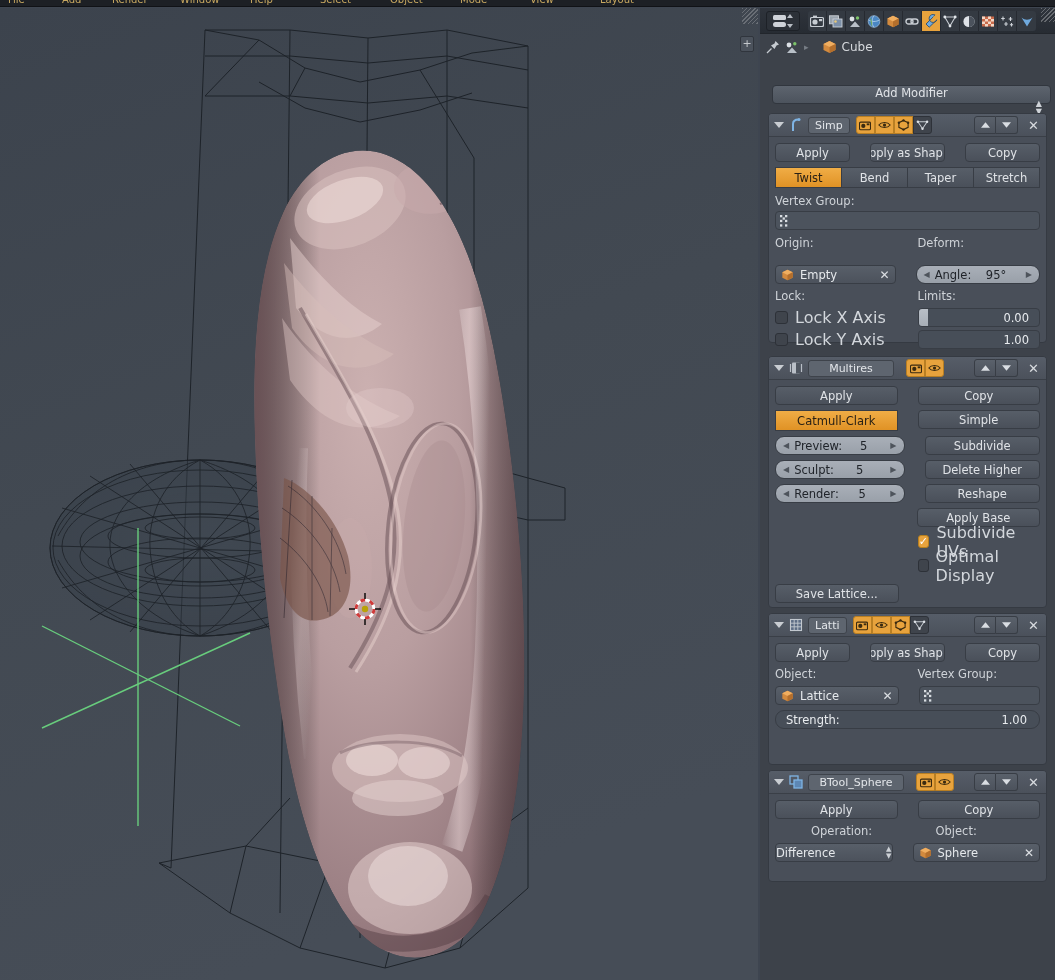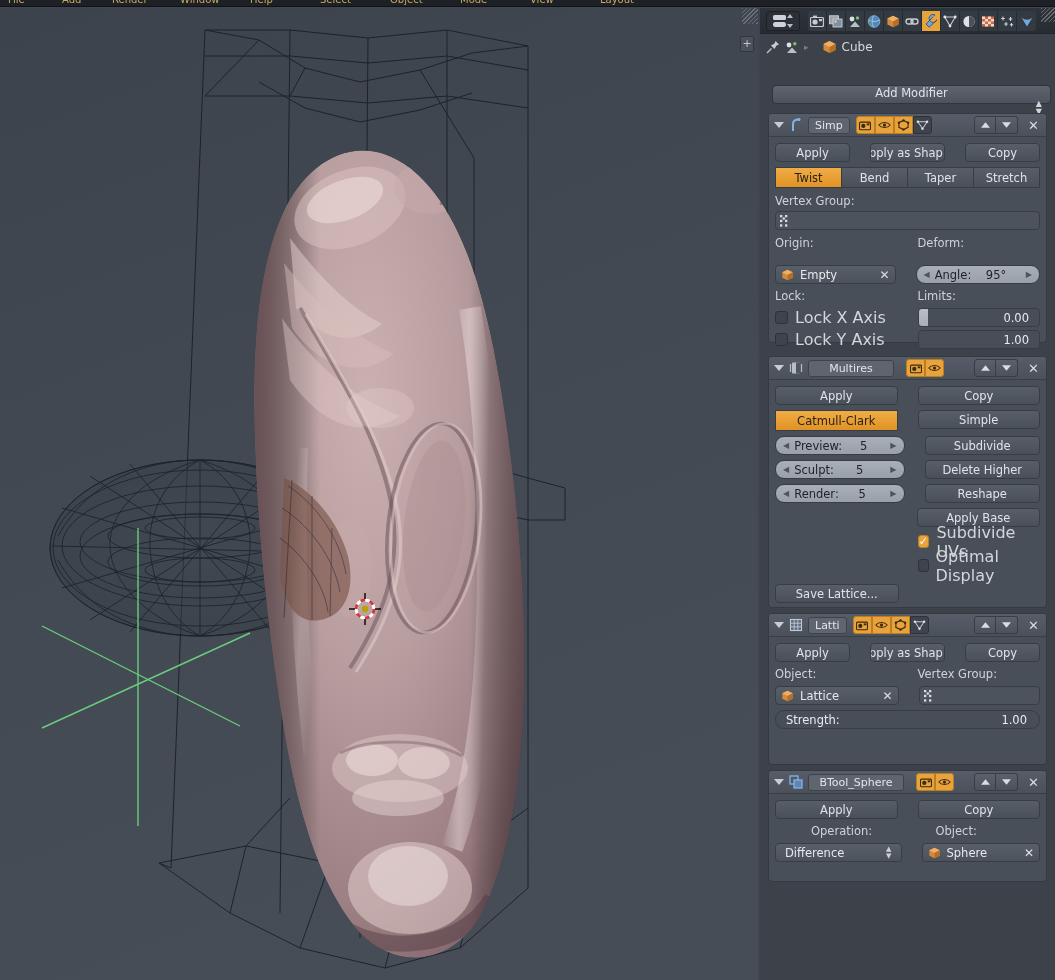--- a/index.html
+++ b/index.html
@@ -194,21 +194,21 @@
     background:#3f444c; border:1px solid #2d3138;
   }
   .cbox.on { background:#e8a33d; border-color:#b8801f;
     display:flex;align-items:center;justify-content:center; }
   .cbox.on::after{ content:"✓"; color:#fff; font-size:11px; line-height:11px; }
   .checkrow span { color:#d3d7dc; font-size:16px; }
 
   .dropdown {
     height:19px; background: linear-gradient(#585f69,#4c525c);
     border:1px solid #383d45; border-radius:4px;
-    display:flex;align-items:center; padding:0 9px;
+    display:flex;align-items:center; padding:0 0;
     color:#e6e9ec; font-size:11.5px;
   }
   .dropdown .ud { margin-left:auto; font-size:7px; line-height:7px; text-align:center; color:#cdd1d6;}
 </style>
 </head>
 <body>
 
 <div id="app">
 
   <div class="topstrip">

